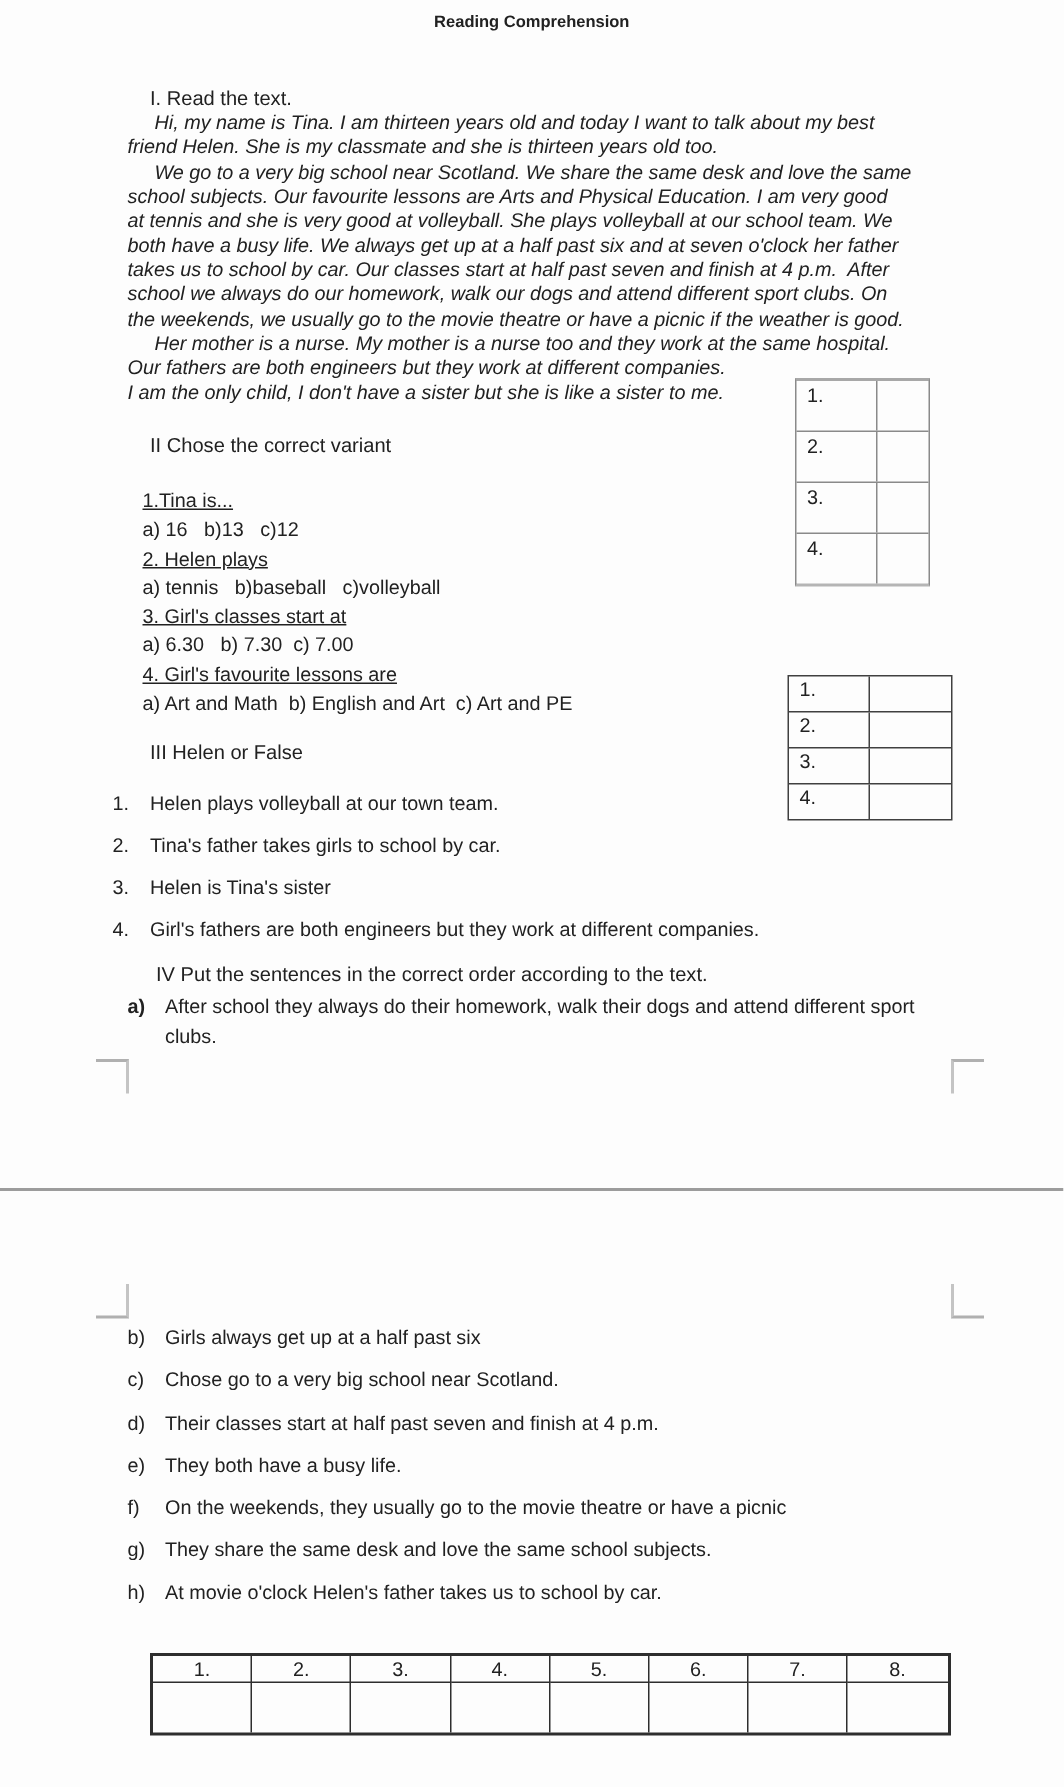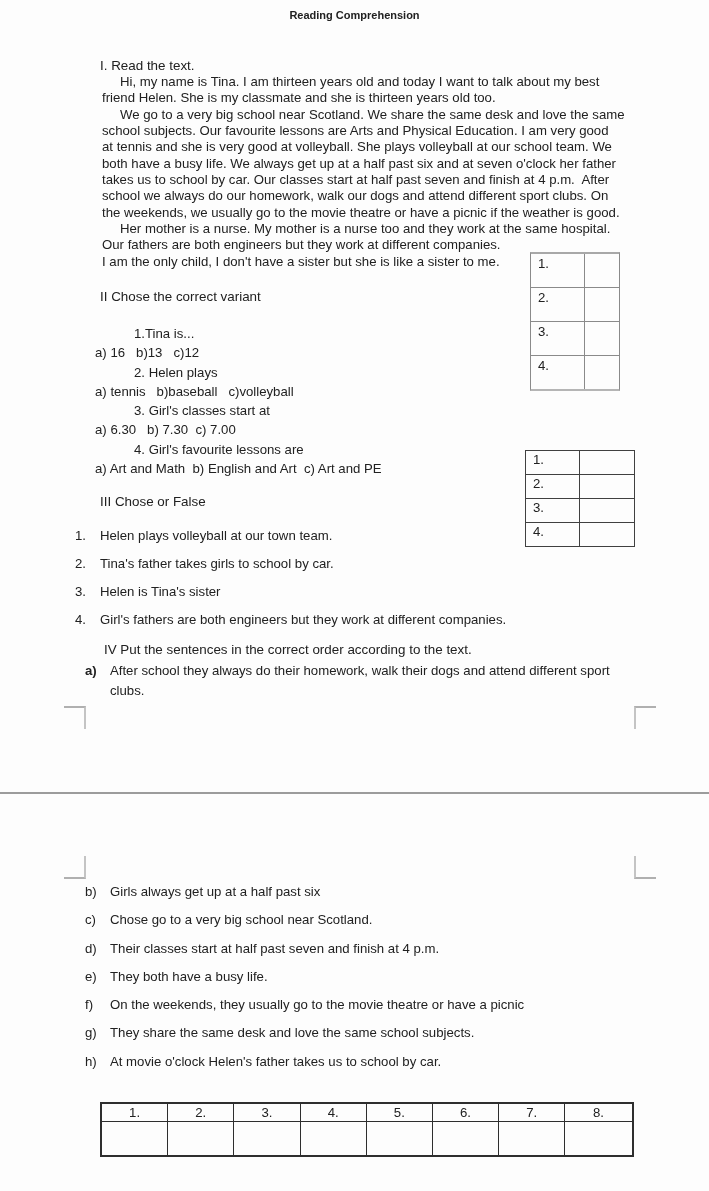--- a/index.html
+++ b/index.html
@@ -10,26 +10,26 @@
   }
   .doc-title{position:absolute;top:9px;left:0;width:100%;text-align:center;
     font-weight:bold;font-size:11px;}
   .h-bold{font-weight:normal;font-size:13.4px;position:absolute;}
   .h-reg{font-weight:normal;font-size:13.4px;position:absolute;}
   .h-read{left:100px;top:58px;}
   .h-choose{left:100px;top:289px;}
   .h-tf{left:100px;top:494px;}
   .h-order{left:88px;top:642px;width:600px;padding-left:16px;}
 
-  .textblock{position:absolute;left:102px;top:74px;width:556px;line-height:16.35px;white-space:pre-wrap;}
+  .textblock{position:absolute;left:85px;top:74px;width:556px;line-height:16.35px;white-space:pre-wrap;font-style:italic;}
   .tline{min-height:16.35px;}
   .tline.ind{text-indent:18px;}
 
   .qblock{position:absolute;left:95px;top:324px;line-height:19.3px;white-space:pre-wrap;}
-  .qprompt{margin-left:39px;}
+  .qprompt{text-decoration:underline;}
 
   .tfblock{position:absolute;left:75px;top:528px;}
   .tfrow{display:flex;height:28px;}
   .tfnum{width:25px;flex:none;}
 
   .ordA{position:absolute;left:85px;top:661px;}
   .ordB{position:absolute;left:85px;top:882px;}
   .ord-row{display:flex;line-height:19.8px;}
   .ordB .ord-row{height:28.3px;}
   .oletter{width:25px;flex:none;}
@@ -109,21 +109,21 @@
       <div class="trow">
         <div class="c1">3.</div>
         <div class="c2"></div>
       </div>
       <div class="trow">
         <div class="c1">4.</div>
         <div class="c2"></div>
       </div>
     </div>
 
-  <div class="h-reg h-tf">III Chose or False</div>
+  <div class="h-reg h-tf">III Helen or False</div>
   <div class="tfblock">
       <div class="tfrow">
         <div class="tfnum">1.</div>
         <div class="tftxt">Helen plays volleyball at our town team.</div>
       </div>
       <div class="tfrow">
         <div class="tfnum">2.</div>
         <div class="tftxt">Tina's father takes girls to school by car.</div>
       </div>
       <div class="tfrow">

